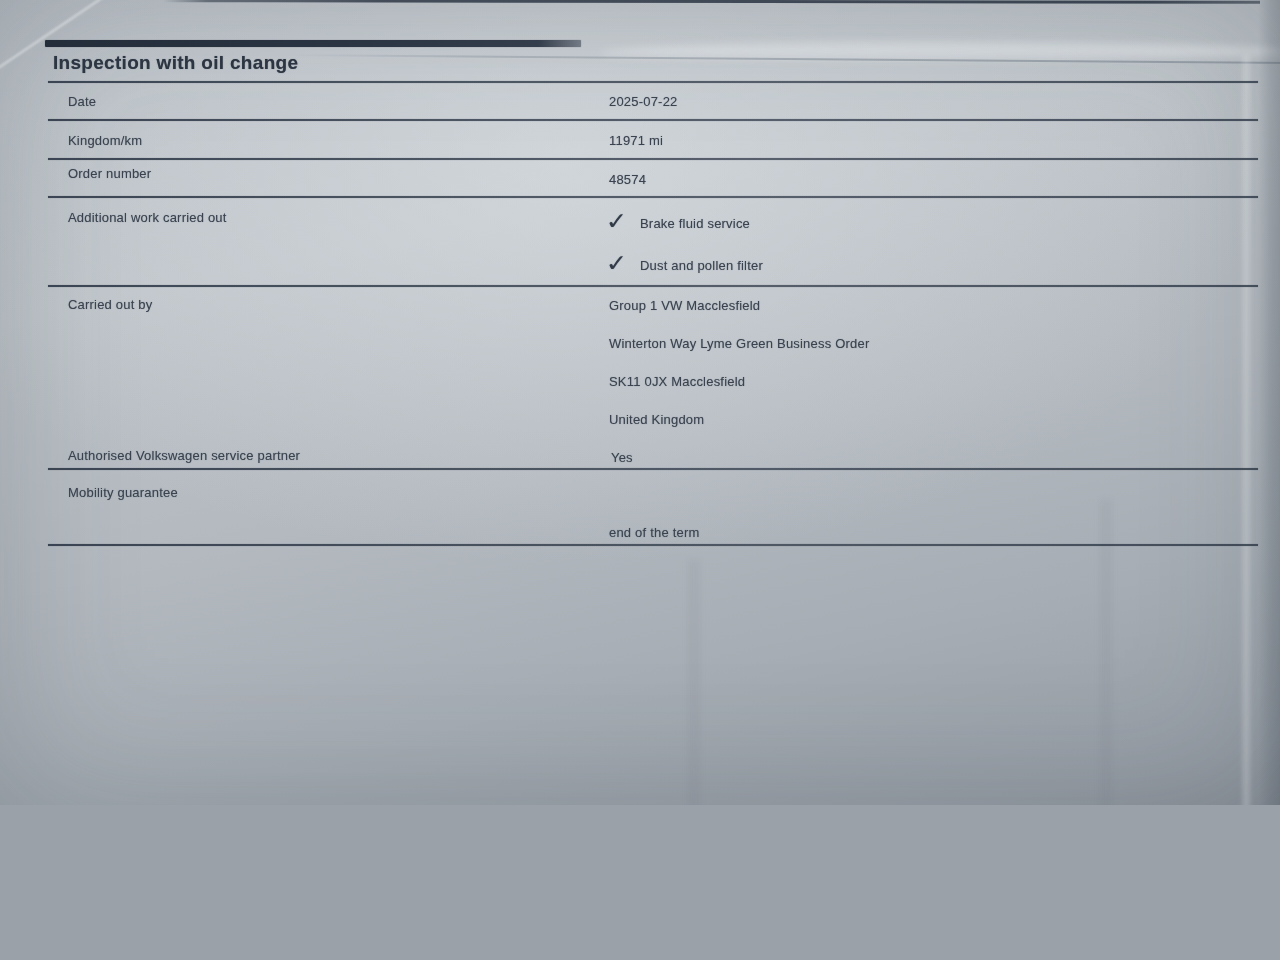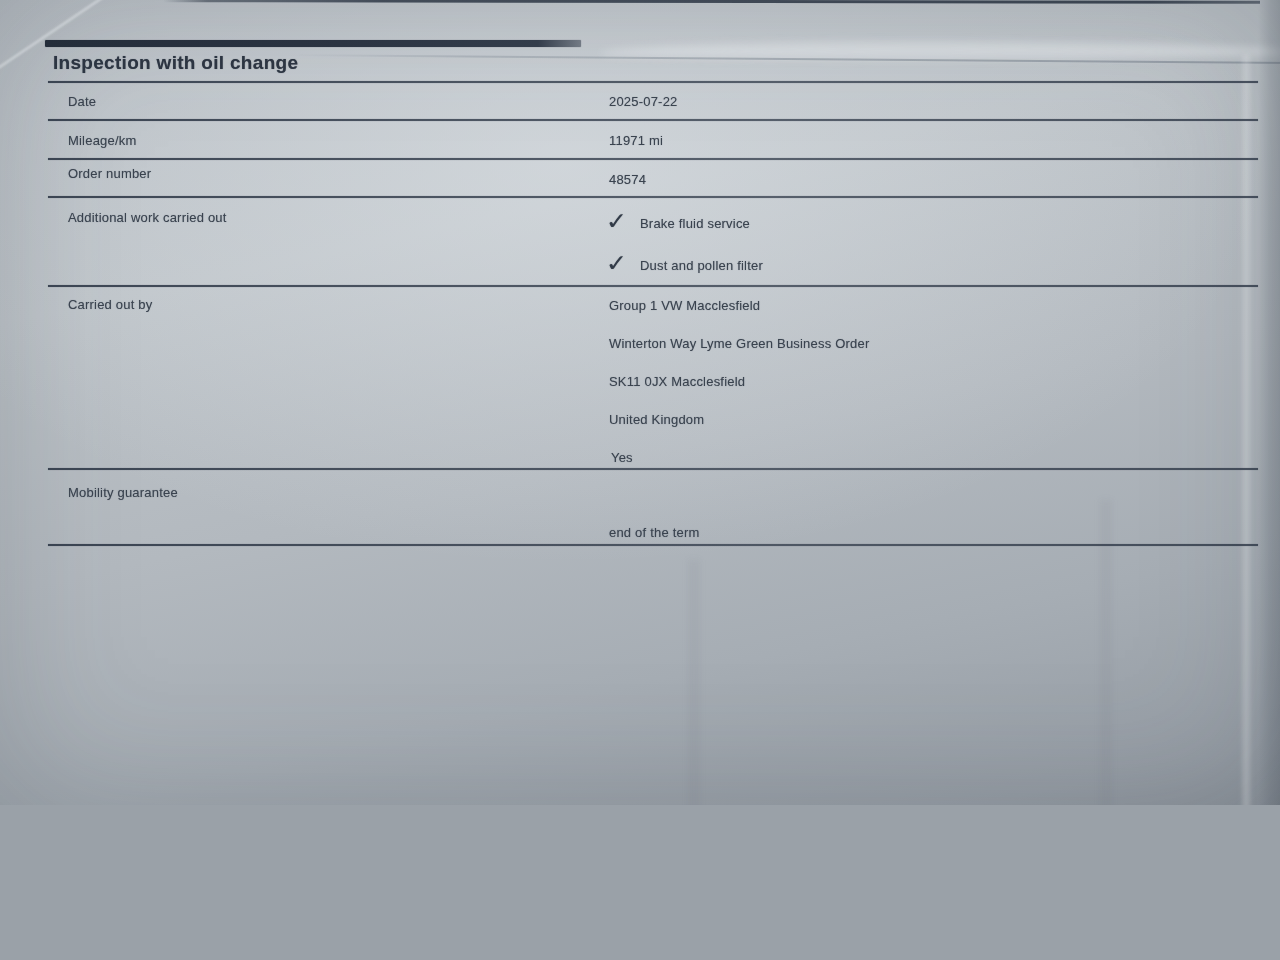--- a/index.html
+++ b/index.html
@@ -106,41 +106,42 @@
   <div class="bottom-partial-rule"></div>
 
   <div class="thickbar"></div>
   <div class="txt heading" style="left:53px;top:52px">Inspection with oil change</div>
   <div class="rule" style="top:81px"></div>
 
   <div class="txt" style="left:68px;top:91px">Date</div>
   <div class="txt" style="left:609px;top:91px">2025-07-22</div>
   <div class="rule" style="top:119px"></div>
 
-  <div class="txt" style="left:68px;top:130px">Mileage/km</div>
+  <div class="txt" style="left:68px;top:130px">Kingdom/km</div>
   <div class="txt" style="left:609px;top:130px">11971 mi</div>
   <div class="rule" style="top:158px"></div>
 
   <div class="txt" style="left:68px;top:163px">Order number</div>
   <div class="txt" style="left:609px;top:169px">48574</div>
   <div class="rule" style="top:196px"></div>
 
   <div class="txt" style="left:68px;top:207px">Additional work carried out</div>
   <span class="check" style="left:607px;top:210px">✓</span>
   <div class="txt" style="left:640px;top:213px">Brake fluid service</div>
   <span class="check" style="left:607px;top:252px">✓</span>
   <div class="txt" style="left:640px;top:255px">Dust and pollen filter</div>
   <div class="rule" style="top:285px"></div>
 
   <div class="txt" style="left:68px;top:294px">Carried out by</div>
   <div class="txt" style="left:609px;top:295px">Group 1 VW Macclesfield</div>
   <div class="txt" style="left:609px;top:333px">Winterton Way Lyme Green Business Order</div>
   <div class="txt" style="left:609px;top:371px">SK11 0JX Macclesfield</div>
   <div class="txt" style="left:609px;top:409px">United Kingdom</div>
 
+  <div class="txt" style="left:68px;top:445px">Authorised Volkswagen service partner</div>
   <div class="txt" style="left:611px;top:447px">Yes</div>
   <div class="rule" style="top:468px"></div>
 
   <div class="txt" style="left:68px;top:482px">Mobility guarantee</div>
   <div class="txt" style="left:609px;top:522px">end of the term</div>
   <div class="rule" style="top:544px"></div>
 
 </div>
 
 </body></html>

